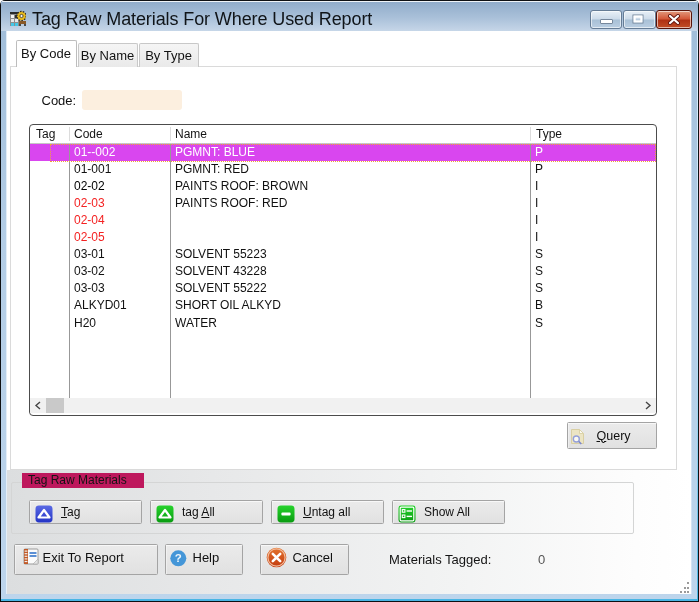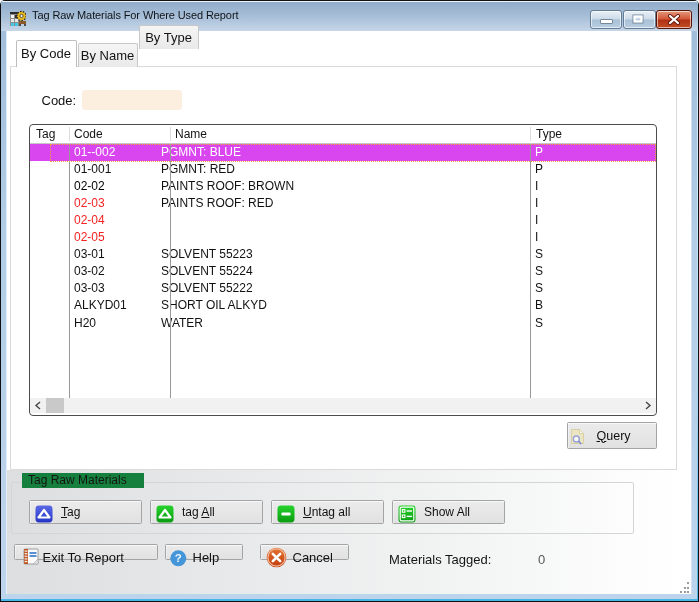--- a/index.html
+++ b/index.html
@@ -1,72 +1,72 @@
 <!DOCTYPE html>
 <html><head><meta charset="utf-8">
 <style>
 html,body{margin:0;padding:0;}
 body{width:699px;height:602px;overflow:hidden;font-family:"Liberation Sans",sans-serif;}
 #win{position:relative;width:699px;height:602px;background:#0e1013;border-radius:5px 5px 0 0;overflow:hidden;}
 .abs{position:absolute;}
 #frame{left:1px;top:1px;width:697px;height:600px;background:linear-gradient(180deg,#9fbcd8 0,#b3cde6 40%,#bdd5ec 100%);}
 #titlebar{left:1px;top:1px;width:697px;height:30px;background:linear-gradient(180deg,#8fabc9 0,#a9c0d9 55%,#c6d6e8 100%);border-radius:4px 4px 0 0;}
 #titlehl{left:2px;top:1px;width:695px;height:1px;background:rgba(255,255,255,.85);border-radius:4px 4px 0 0;}
-#title{left:32px;top:9px;font-size:11px;letter-spacing:-0.1px;color:#101418;}
+#title{left:32px;top:9px;font-size:18px;letter-spacing:-0.1px;color:#101418;}
 #client{left:7px;top:31px;width:684px;height:563px;background:#ffffff;}
 #graystrip{left:7px;top:470px;width:684px;height:124px;background:linear-gradient(90deg,#dcdedf 0,#e7e8e9 30%,#f2f3f3 65%,#fdfdfd 92%,#ffffff 100%);}
 #cyanb{left:1px;top:599px;width:697px;height:2px;background:#49b5e4;}
 #cyanr{left:696.5px;top:31px;width:1.5px;height:569px;background:linear-gradient(180deg,#dceefc 0,#b9e0f5 55%,#49b5e4 100%);}
 
 
 .capbtn{top:10px;height:17px;border-radius:3px;box-shadow:inset 0 0 0 1px rgba(255,255,255,.6);}
 #btnmin{left:590px;width:30px;border:1px solid #657c95;background:linear-gradient(180deg,#e9f0f7 0,#ccdbe9 48%,#a8c0d6 52%,#bacee2 100%);}
 #btnmax{left:622.5px;width:31px;border:1px solid #657c95;background:linear-gradient(180deg,#e9f0f7 0,#ccdbe9 48%,#a8c0d6 52%,#bacee2 100%);}
 #btnclose{left:656px;width:34px;border:1px solid #581309;background:linear-gradient(180deg,#e29a7e 0,#d4593a 45%,#b03214 55%,#c24e26 100%);}
 #glymin{left:9px;top:8px;width:11px;height:3px;background:#fff;border:1px solid #77889c;border-radius:1px;}
 
 
 .tab{box-sizing:border-box;font-size:13px;text-align:center;color:#131313;}
 #tabpage{left:10px;top:66px;width:667px;height:404px;background:#fff;border:1px solid #dadada;box-sizing:border-box;}
 #tab1{left:15.5px;top:40px;width:61px;height:27px;background:#fff;border:1px solid #bdbdbd;border-bottom:none;border-radius:2px 2px 0 0;line-height:26px;}
 #tab2{left:77.5px;top:42.5px;width:60px;height:24px;background:linear-gradient(180deg,#f5f5f5,#e9e9e9);border:1px solid #c8c8c8;border-bottom:none;border-radius:2px 2px 0 0;line-height:23px;}
-#tab3{left:138.5px;top:25px;width:60px;height:24px;background:linear-gradient(180deg,#f5f5f5,#e9e9e9);border:1px solid #c8c8c8;border-bottom:none;border-radius:2px 2px 0 0;line-height:23px;}
+#tab3{left:138.5px;top:43px;width:60px;height:24px;background:linear-gradient(180deg,#f5f5f5,#e9e9e9);border:1px solid #c8c8c8;border-bottom:none;border-radius:2px 2px 0 0;line-height:23px;}
 
 #codelbl{left:41.5px;top:93px;font-size:13px;color:#111;}
 #codeinput{left:82px;top:90px;width:100px;height:20px;background:#fcefdf;border-radius:3px;}
 
 
 #grid{left:29px;top:124px;width:628px;height:292px;box-sizing:border-box;border:1px solid #4c4c4c;border-radius:4px;background:#fff;overflow:hidden;}
 .gh{position:absolute;top:0;height:18px;line-height:18px;font-size:12px;color:#141414;}
 .hsep{position:absolute;top:2px;height:14px;width:1px;background:#dcdcdc;}
 #ghline{position:absolute;left:0;top:18px;width:626px;height:1px;background:#c6c6c6;}
 .bsep{position:absolute;top:19px;height:254px;width:1px;background:#989898;z-index:5;}
 .grow{position:absolute;left:0;width:626px;height:17.1px;line-height:17px;font-size:12px;color:#111;}
 .grow span{position:absolute;top:0;}
-.c1{left:44px;} .c2{left:131px;text-align:center;} .c3{left:505px;}
+.c1{left:44px;} .c2{left:145px;text-align:center;} .c3{left:505px;}
 #selrow{background:#d946ef;color:#fff;}
 #focusrect{position:absolute;left:19.5px;top:18.5px;width:604px;height:16.5px;border:1px dotted #efa439;z-index:6;}
 
 #hscroll{position:absolute;left:0px;top:273px;width:626px;height:15px;background:#f1f1f1;}
 #hthumb{position:absolute;left:15.5px;top:0px;width:18px;height:15px;background:#c9c9c9;}
 
 
 .btn{box-sizing:border-box;border:1px solid #a4a4a4;background:linear-gradient(180deg,#ebebeb,#e1e1e1);border-radius:1.5px;box-shadow:inset 0 1px 0 rgba(255,255,255,.65), inset 1px 0 0 rgba(255,255,255,.4);}
 #qbtn{left:567px;top:422px;width:90px;height:27px;}
 #qtxt{left:596.5px;top:428.5px;font-size:12.5px;color:#111;}
 
 
 #grp{left:11px;top:482px;width:623px;height:52px;border:1px solid #d4d5d5;border-radius:2px;box-sizing:border-box;}
-#grpcap{left:22px;top:473px;width:116px;height:15px;background:#15803d;font-size:12px;color:#141414;padding-left:6px;line-height:14px;}
+#grpcap{left:22px;top:473px;width:116px;height:15px;background:#be185d;font-size:12px;color:#141414;padding-left:6px;line-height:14px;}
 .tagbtn{top:500px;width:113.5px;height:24px;}
 .tagtxt{position:absolute;top:4px;font-size:12px;color:#111;}
 .bicon{position:absolute;left:5.5px;top:3.5px;}
 
 
-.botbtn{top:544px;height:16px;padding-left:12px;}
+.botbtn{top:544px;height:31px;padding-left:12px;}
 #exitbtn{left:13.5px;width:144.5px;}
 #helpbtn{left:164.5px;width:78.5px;}
 #cancelbtn{left:260px;width:89px;}
 .bottxt{position:absolute;top:4.5px;font-size:13px;color:#111;}
 #mats{left:389px;top:552px;font-size:13px;color:#141414;}
 #matsval{left:538px;top:552px;font-size:13px;color:#555;}
 .grip{width:2px;height:2px;background:#9a9a9a;}
 u{text-decoration:underline;}
 </style></head>
 <body>
@@ -163,21 +163,21 @@
         <span class="c1" style="color:#f42222">02-05</span>
         <span class="c3">I</span>
       </div>
     <div class="grow" style="top:121.1px">
         <span class="c1">03-01</span>
         <span class="c2">SOLVENT 55223</span>
         <span class="c3">S</span>
       </div>
     <div class="grow" style="top:138.2px">
         <span class="c1">03-02</span>
-        <span class="c2">SOLVENT 55224</span>
+        <span class="c2">SOLVENT 43228</span>
         <span class="c3">S</span>
       </div>
     <div class="grow" style="top:155.3px">
         <span class="c1">03-03</span>
         <span class="c2">SOLVENT 55222</span>
         <span class="c3">S</span>
       </div>
     <div class="grow" style="top:172.4px">
         <span class="c1">ALKYD01</span>
         <span class="c2">SHORT OIL ALKYD</span>

